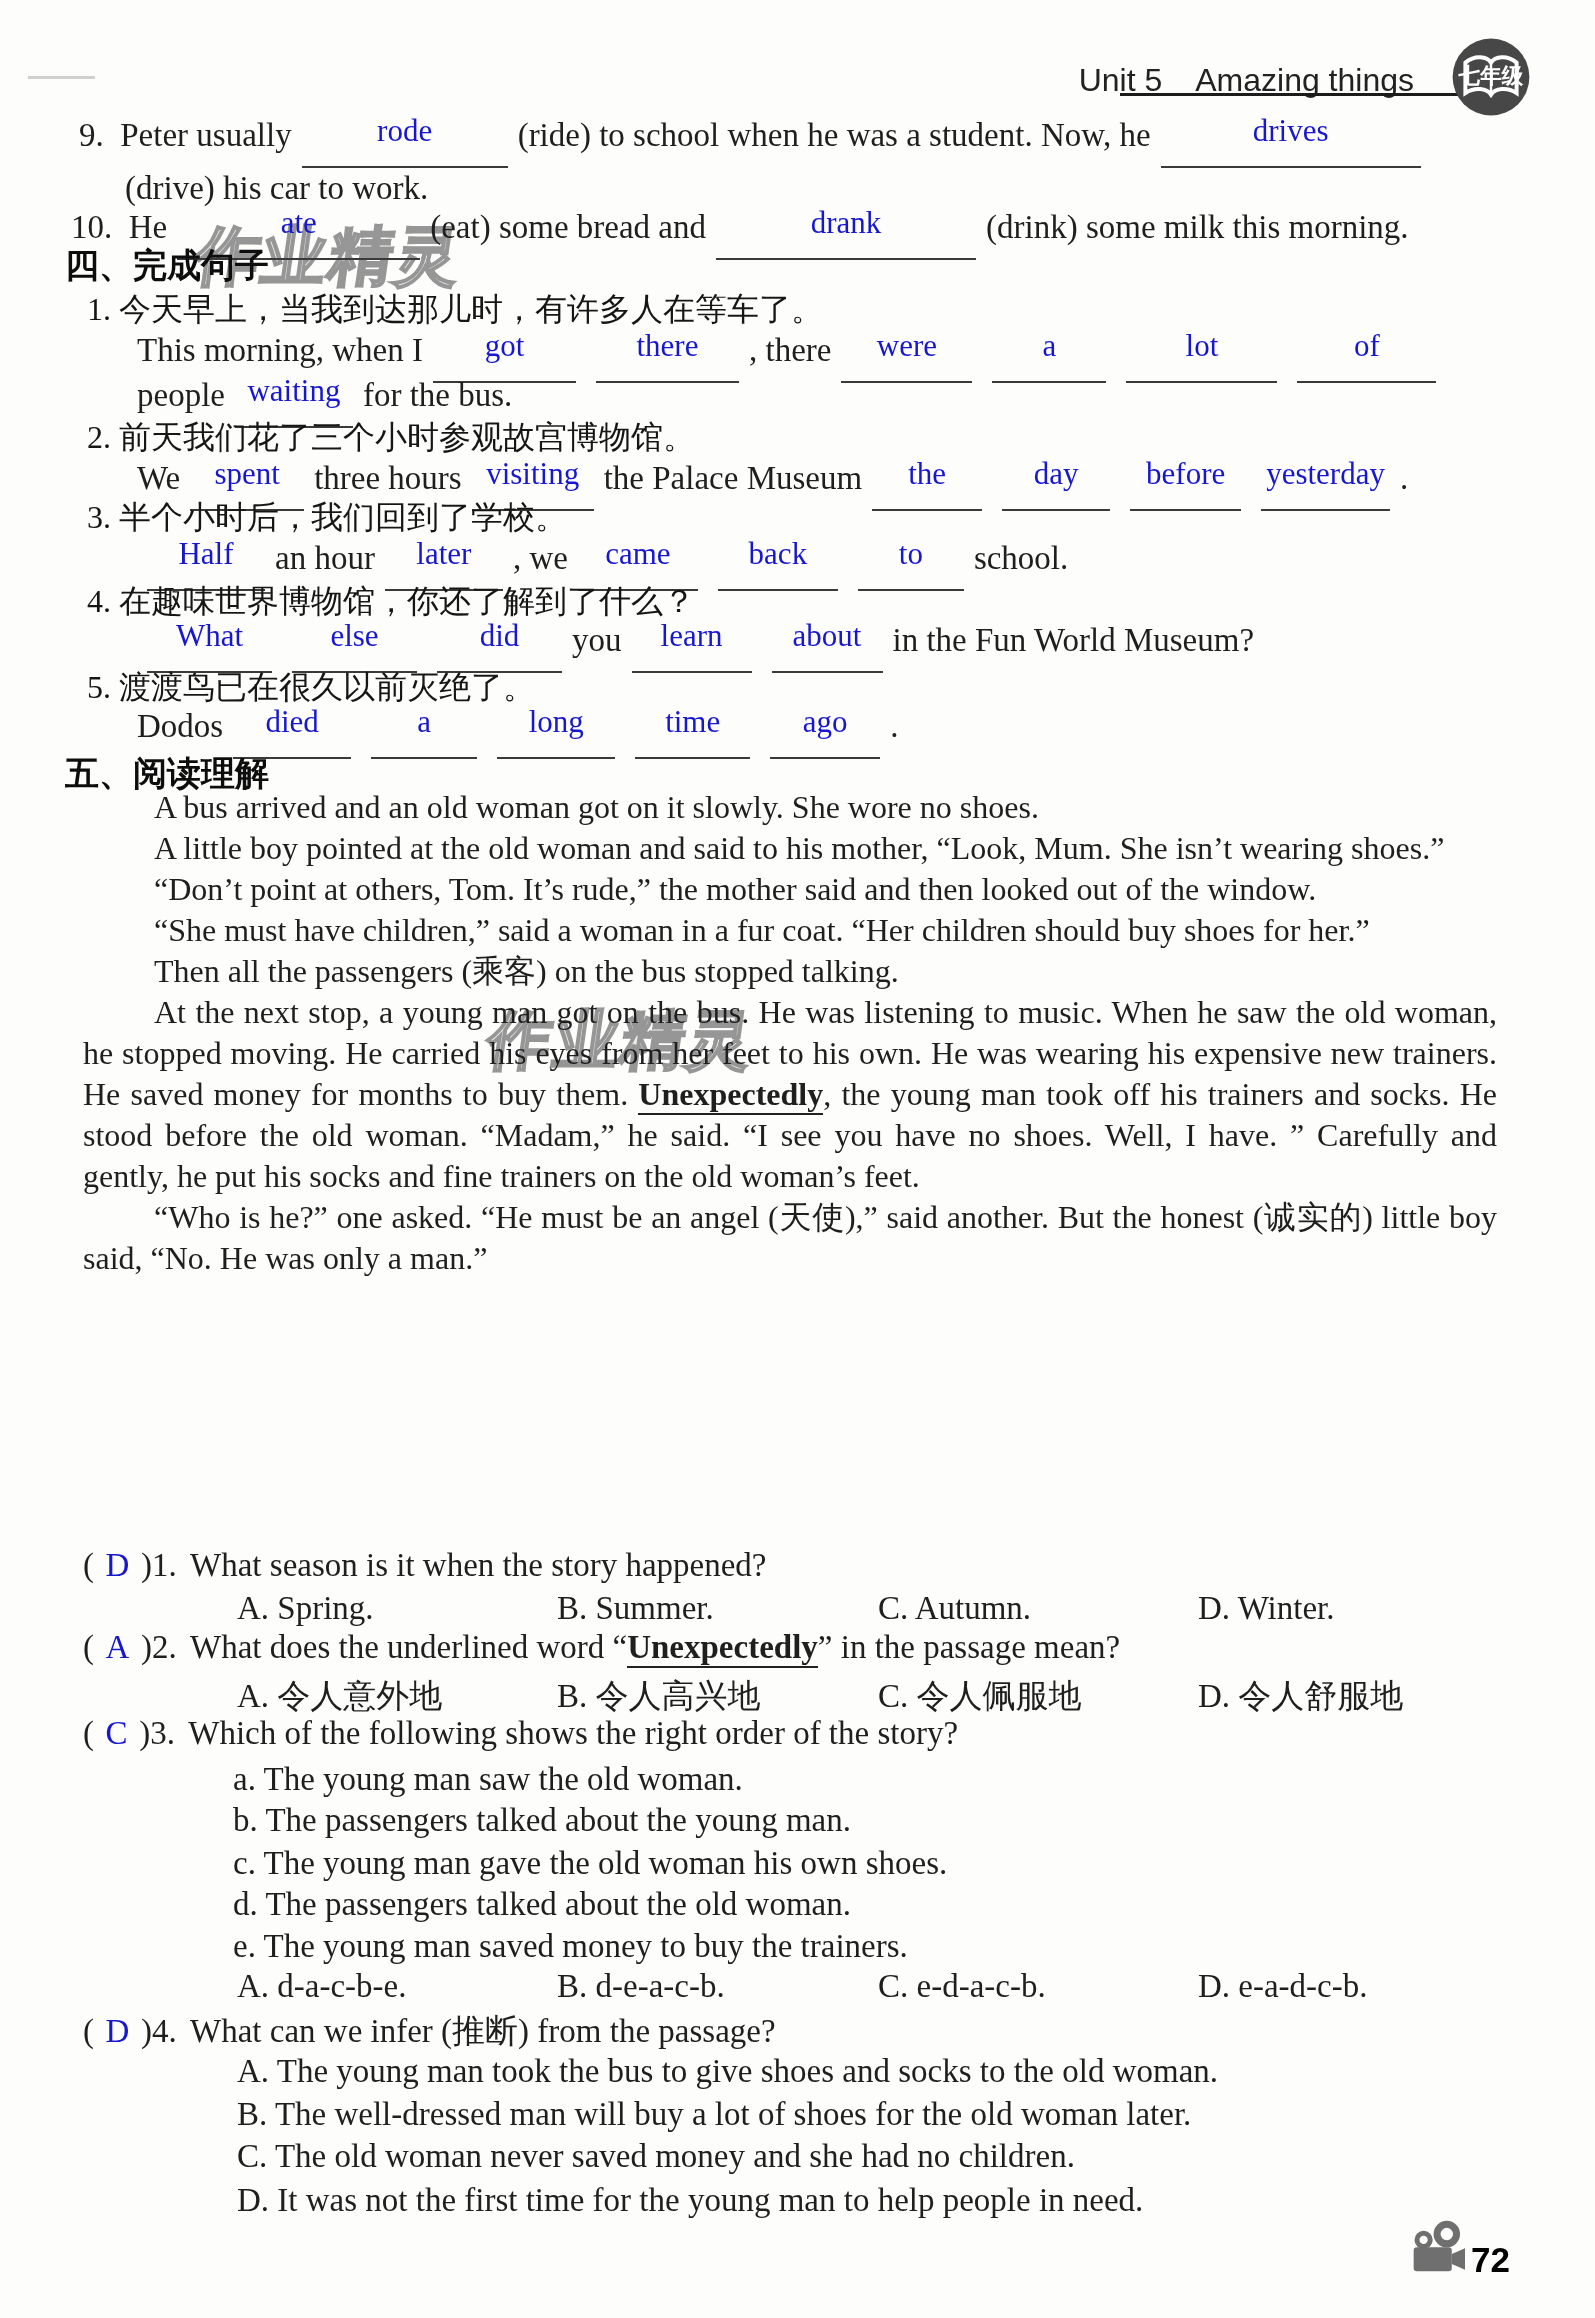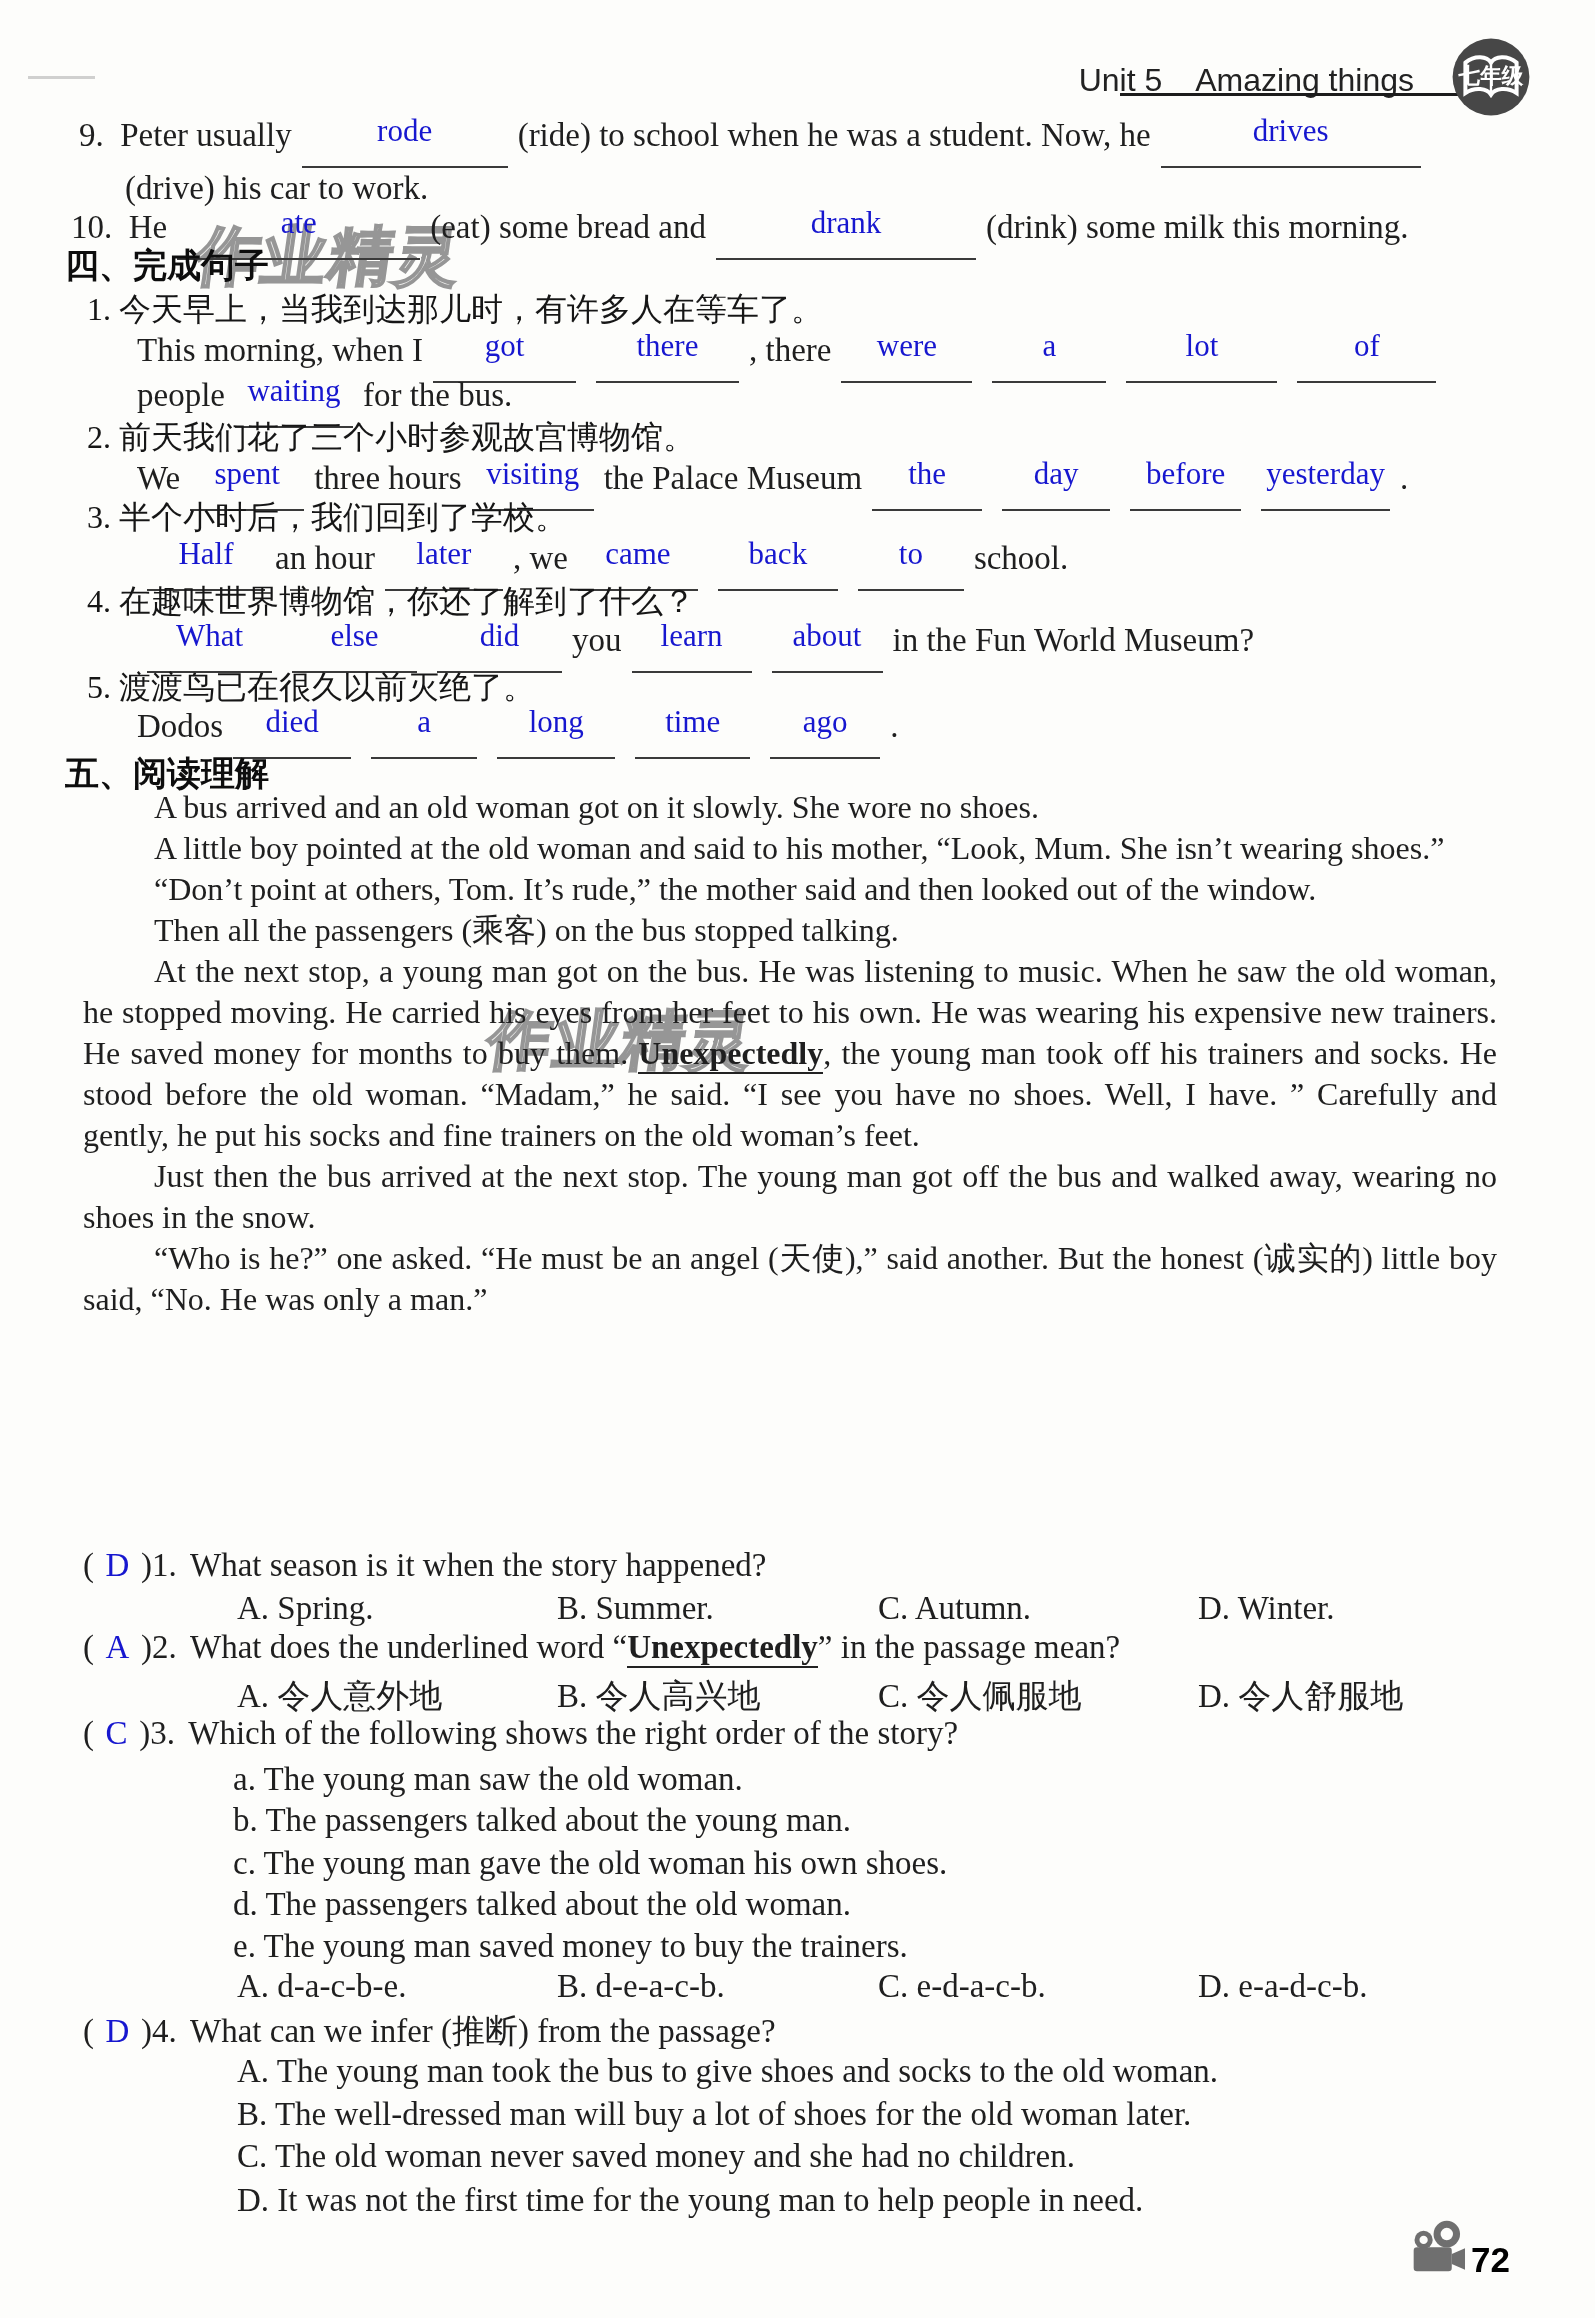--- a/index.html
+++ b/index.html
@@ -96,23 +96,23 @@
 <div class="abs fill" style="left:137px;top:621px;"><span class="blank" style="min-width: 115px;"><span class="ans">What</span></span><span class="blank" style="min-width: 115px;"><span class="ans">else</span></span><span class="blank" style="min-width: 115px;"><span class="ans">did</span></span><span>you</span><span class="blank" style="min-width: 110px;"><span class="ans">learn</span></span><span class="blank" style="min-width: 101px;"><span class="ans">about</span></span><span>in the Fun World Museum?</span></div>
 
 <div class="abs cn" style="left:87px;top:668px;">5. 渡渡鸟已在很久以前灭绝了。</div>
 <div class="abs fill" style="left:137px;top:707px;"><span>Dodos</span><span class="blank" style="min-width: 108px;"><span class="ans">died</span></span><span class="blank" style="min-width: 96px;"><span class="ans">a</span></span><span class="blank" style="min-width: 108px;"><span class="ans">long</span></span><span class="blank" style="min-width: 105px;"><span class="ans">time</span></span><span class="blank" style="min-width: 100px;"><span class="ans">ago</span></span><span>.</span></div>
 
 <div class="abs sechead" style="left:65px;top:751px;">五、阅读理解</div>
 <div class="abs" id="passage">
     <p><span>A bus arrived and an old woman got on it slowly. She wore no shoes.</span></p>
     <p><span>A little boy pointed at the old woman and said to his mother, “Look, Mum. She isn’t wearing shoes.”</span></p>
     <p><span>“Don’t point at others, Tom. It’s rude,” the mother said and then looked out of the window.</span></p>
+    <p><span>“She must have children,” said a woman in a fur coat. “Her children should buy shoes for her.”</span></p>
     <p><span>Then all the passengers (乘客) on the bus stopped talking.</span></p>
     <p><span>At the next stop, a young man got on the bus. He was listening to music. When he saw the old woman, he stopped moving. He carried his eyes from her feet to his own. He was wearing his expensive new trainers. He saved money for months to buy them. </span><span class="uword">Unexpectedly</span><span>, the young man took off his trainers and socks. He stood before the old woman. “Madam,” he said. “I see you have no shoes. Well, I have. ” Carefully and gently, he put his socks and fine trainers on the old woman’s feet.</span></p>
-    <p><span>Just then the bus arrived at the next stop. The young man got off the bus and walked away, wearing no shoes in the snow.</span></p>
     <p><span>“Who is he?” one asked. “He must be an angel (天使),” said another. But the honest (诚实的) little boy said, “No. He was only a man.”</span></p>
   </div>
 
 <div class="abs qline" style="left:83px;top:1546px;">
   <span class="lp">(</span><span class="qa">D</span><span class="qnum">)1.</span><span>What season is it when the story happened?</span>
 </div>
 <div class="abs optrow" style="top:1590px;">
     <span class="opt" style="left: 237px;">A. Spring.</span>
     <span class="opt" style="left: 557px;">B. Summer.</span>
     <span class="opt" style="left: 878px;">C. Autumn.</span>

